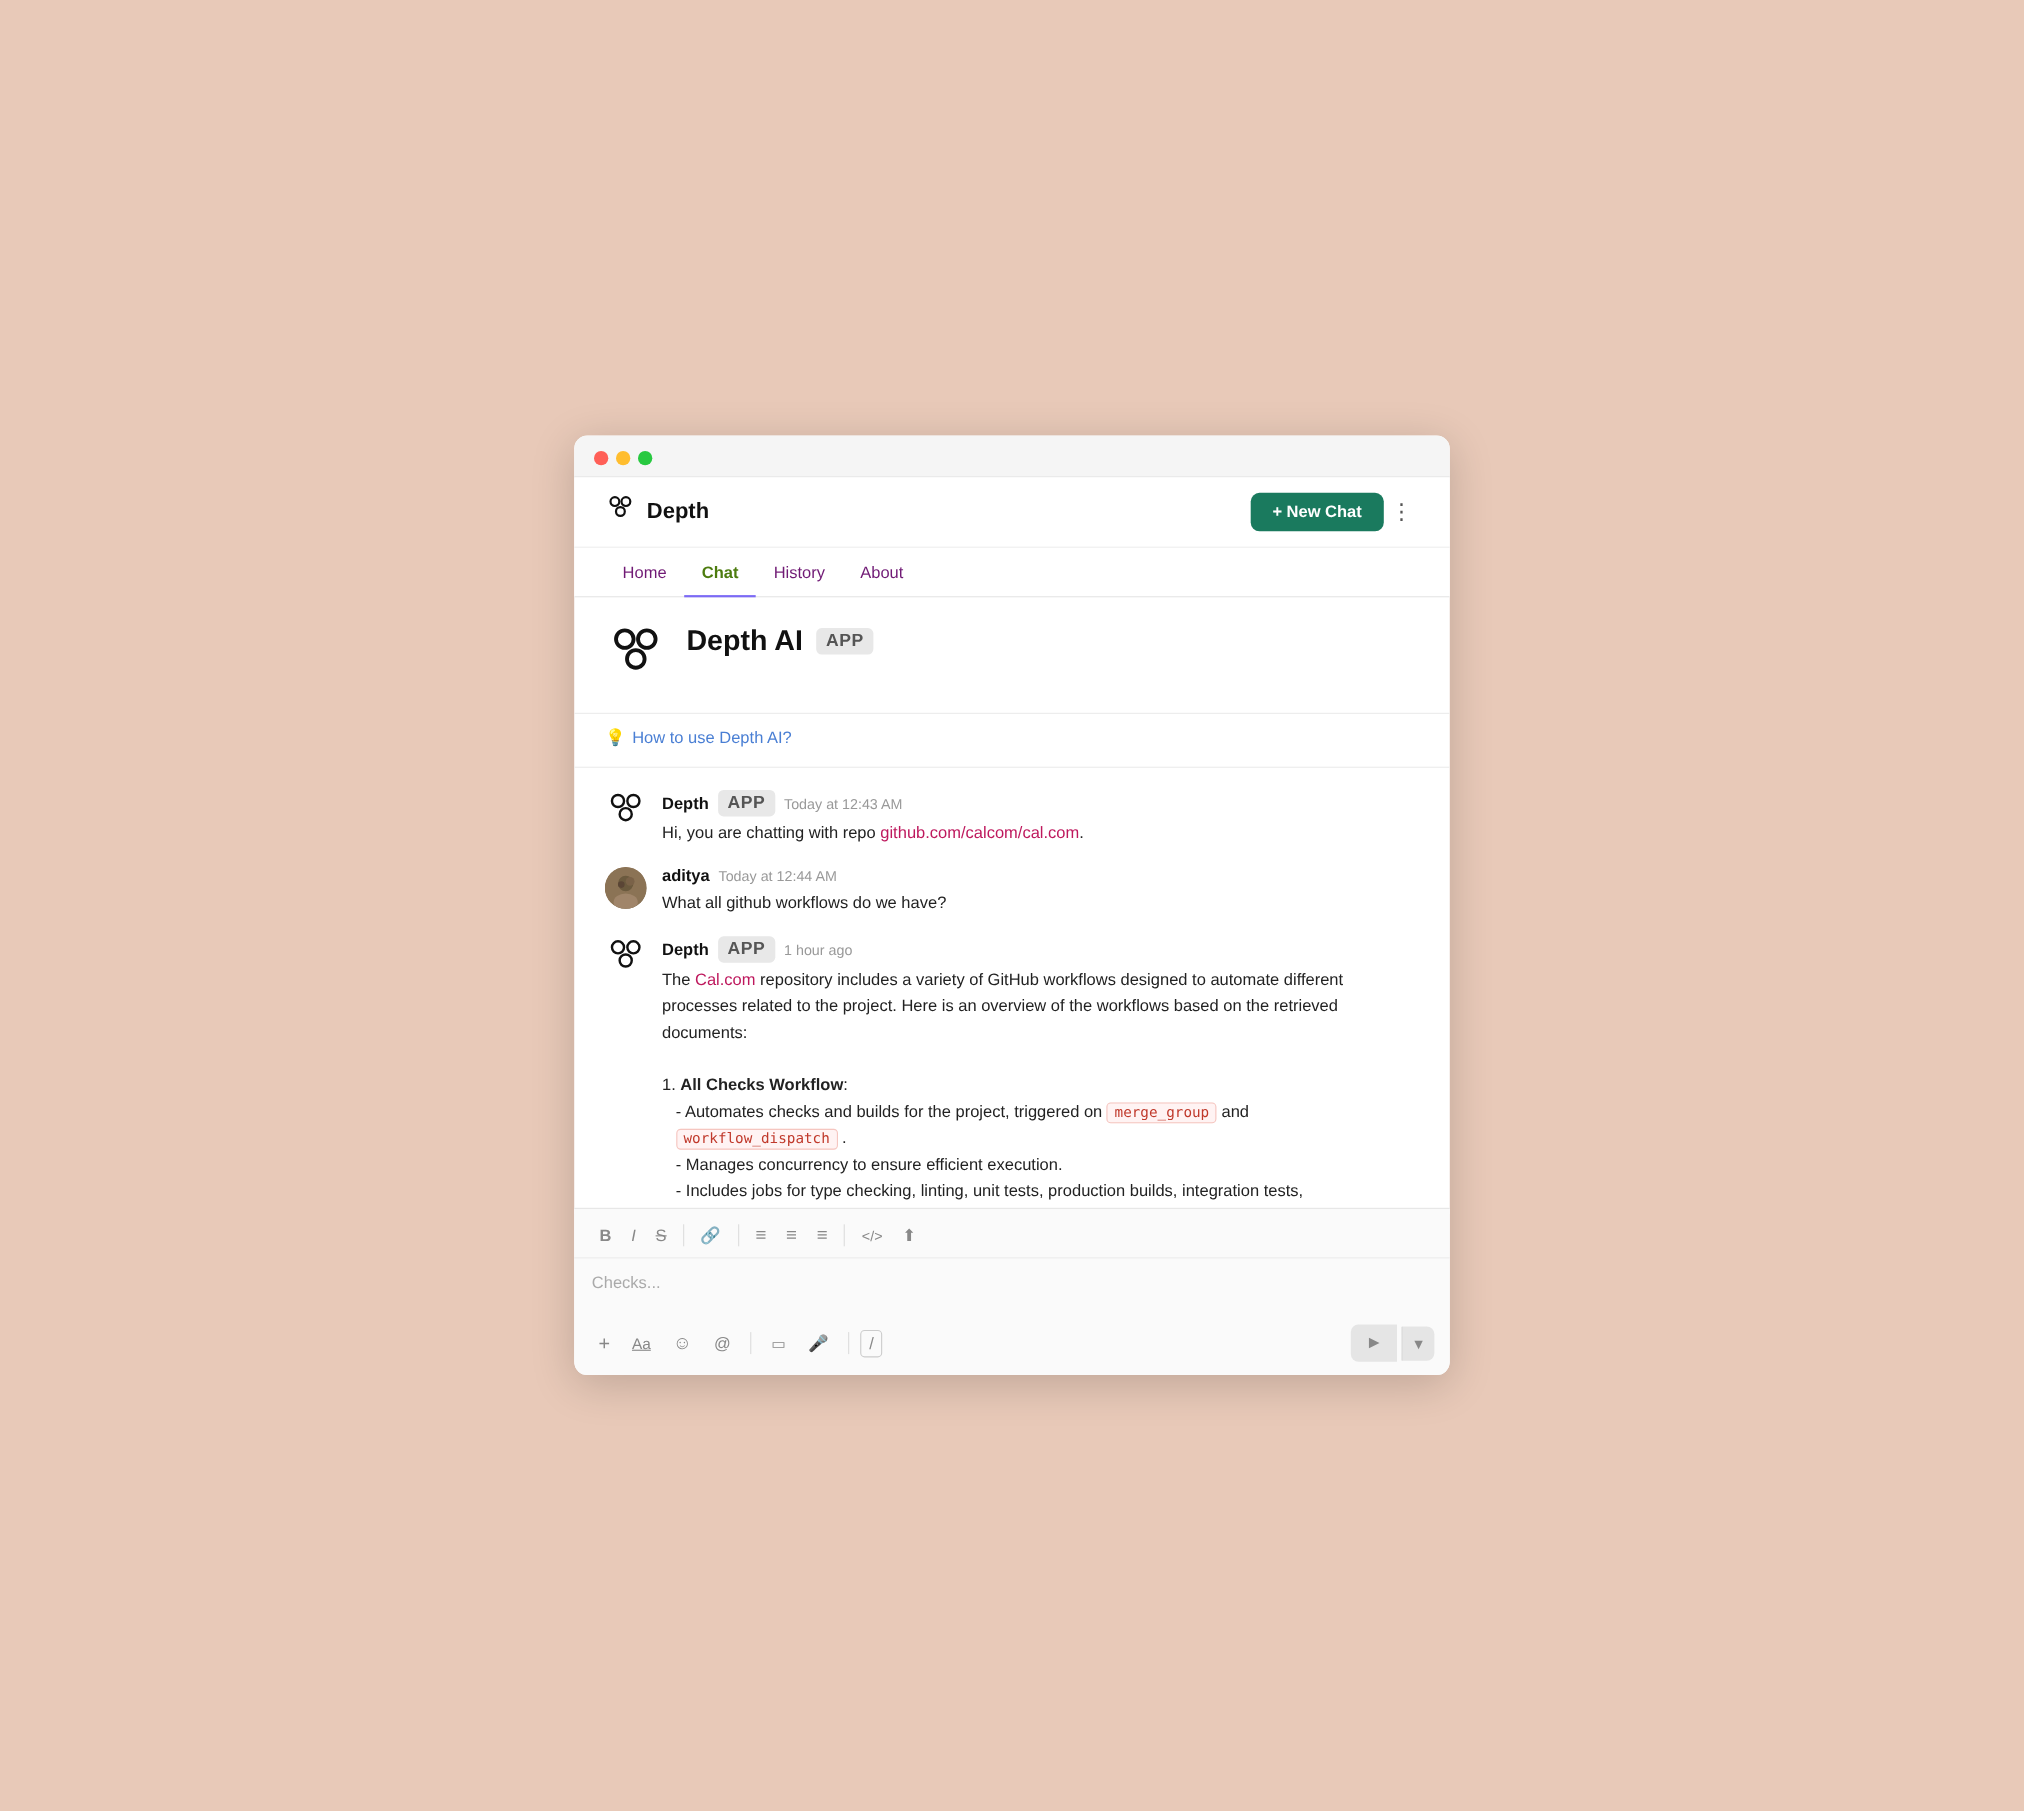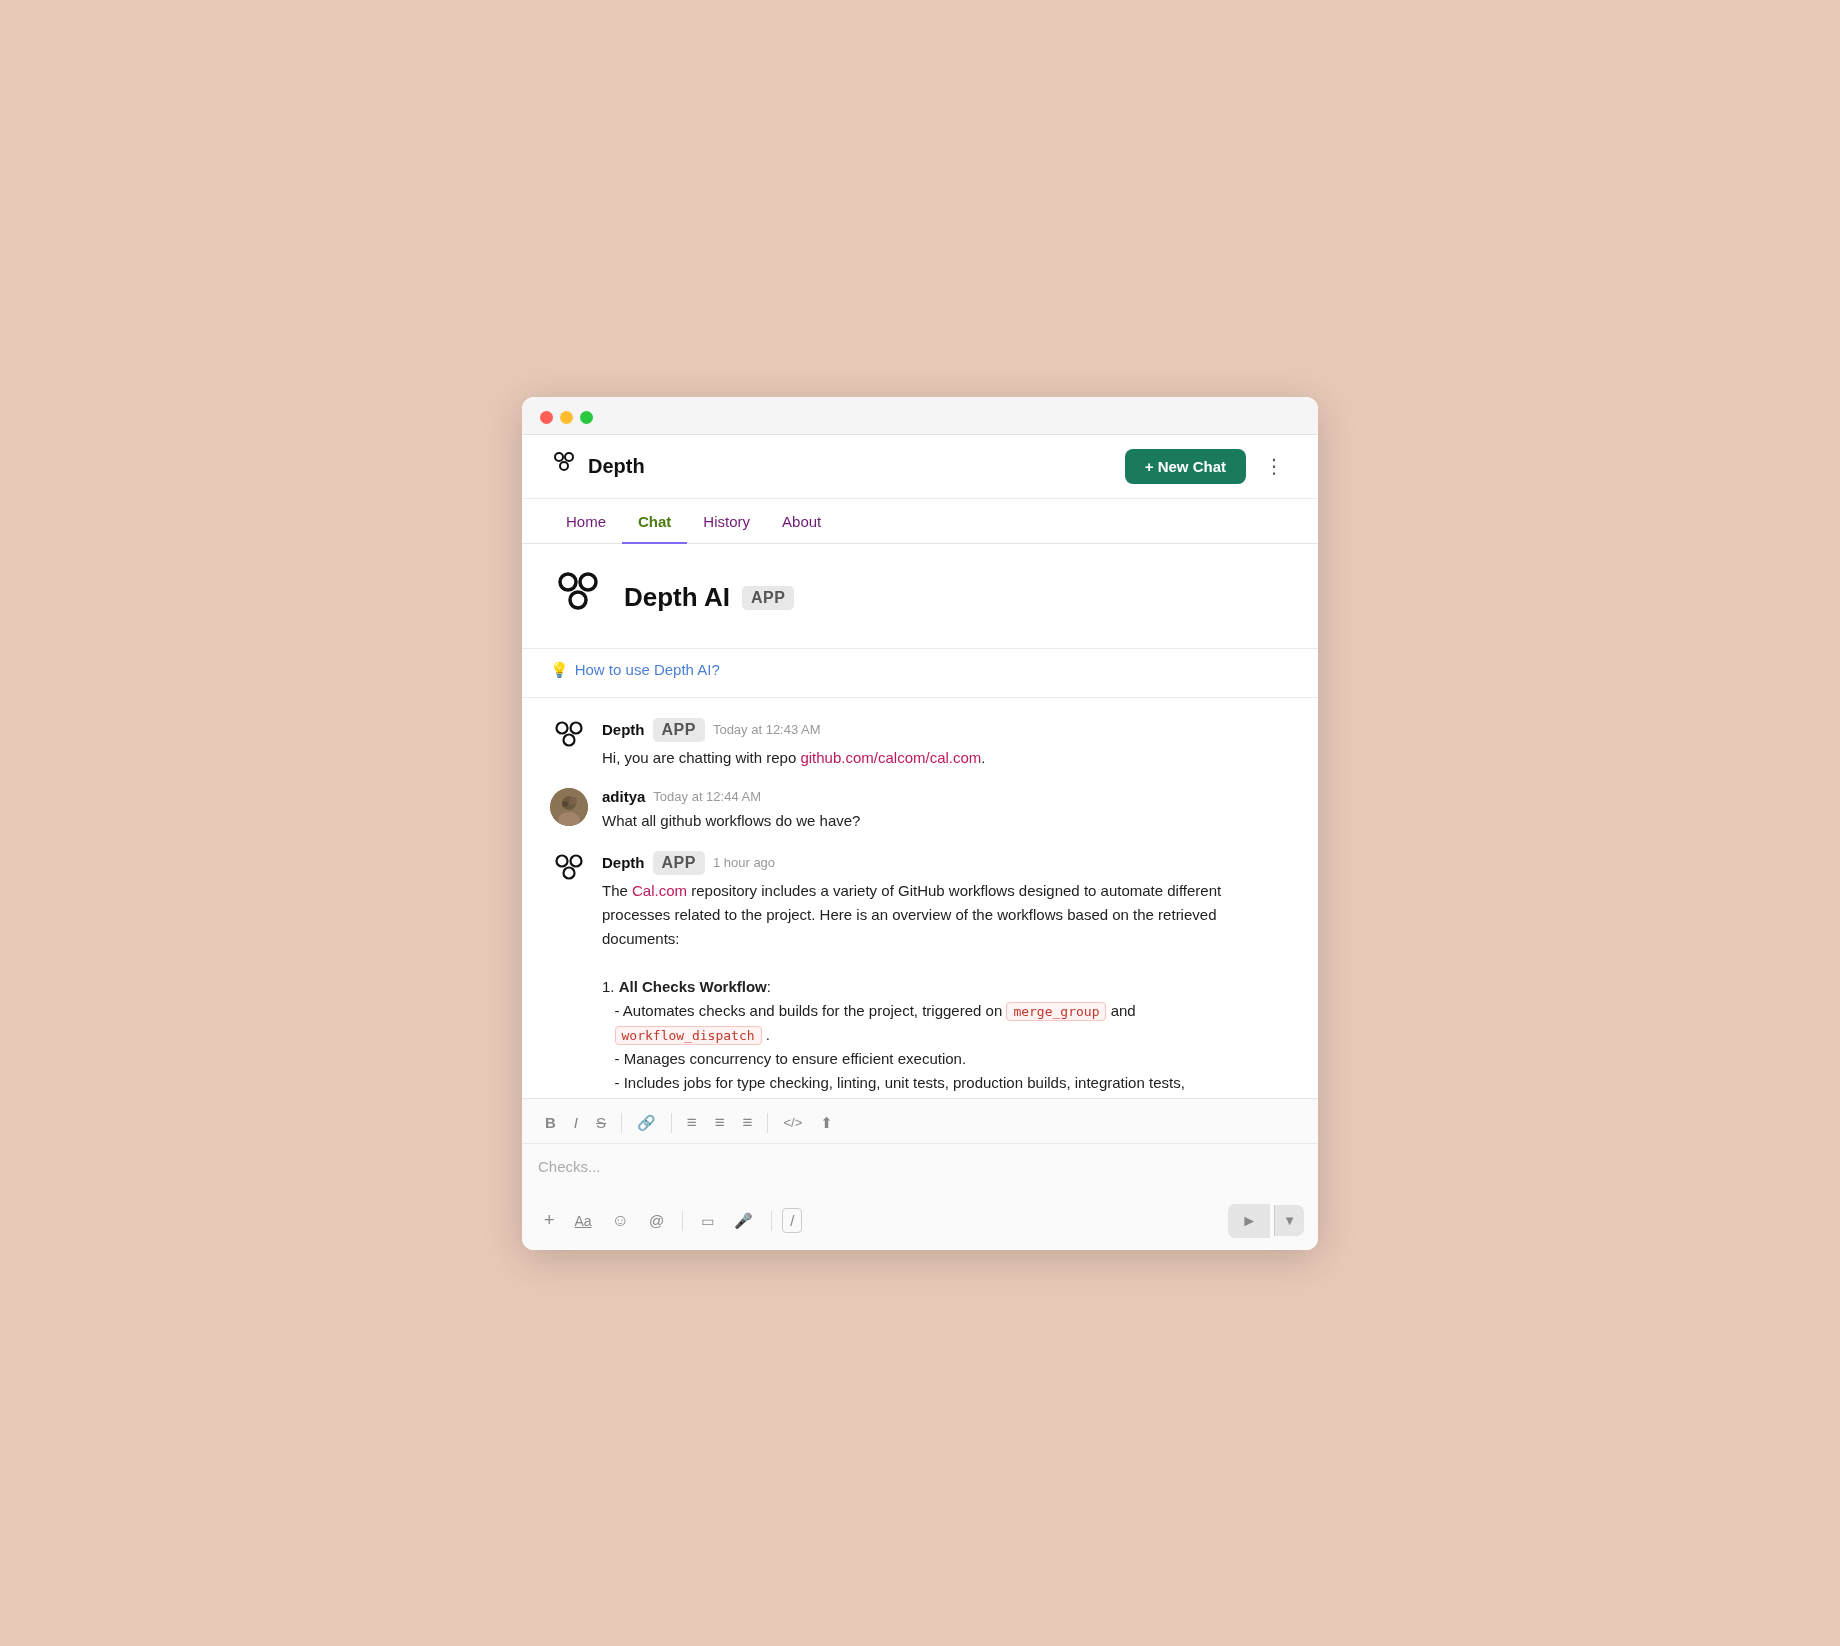--- a/index.html
+++ b/index.html
@@ -57,21 +57,20 @@
       height: 28px;
     }
     .logo-text {
       font-size: 20px;
       font-weight: 700;
       color: #111;
     }
     .header-right {
       display: flex;
       align-items: center;
-      gap: 12px;
     }
     .new-chat-btn {
       background: #1a7a5e;
       color: #fff;
       border: none;
       border-radius: 8px;
       padding: 9px 20px;
       font-size: 15px;
       font-weight: 600;
       cursor: pointer;
@@ -105,21 +104,21 @@
       font-weight: 400;
     }
     .nav-tab.active {
       color: #4d7c0f;
       font-weight: 600;
       border-bottom: 2.5px solid #7c6af5;
     }
     .chat-header-section {
       padding: 24px 28px 20px;
       display: flex;
-      align-items: center;
+      align-items: flex-start;
       gap: 18px;
       border-bottom: 1px solid #ebebeb;
     }
     .depth-logo-large svg {
       width: 56px;
       height: 56px;
     }
     .chat-title-area {
       display: flex;
       align-items: center;

